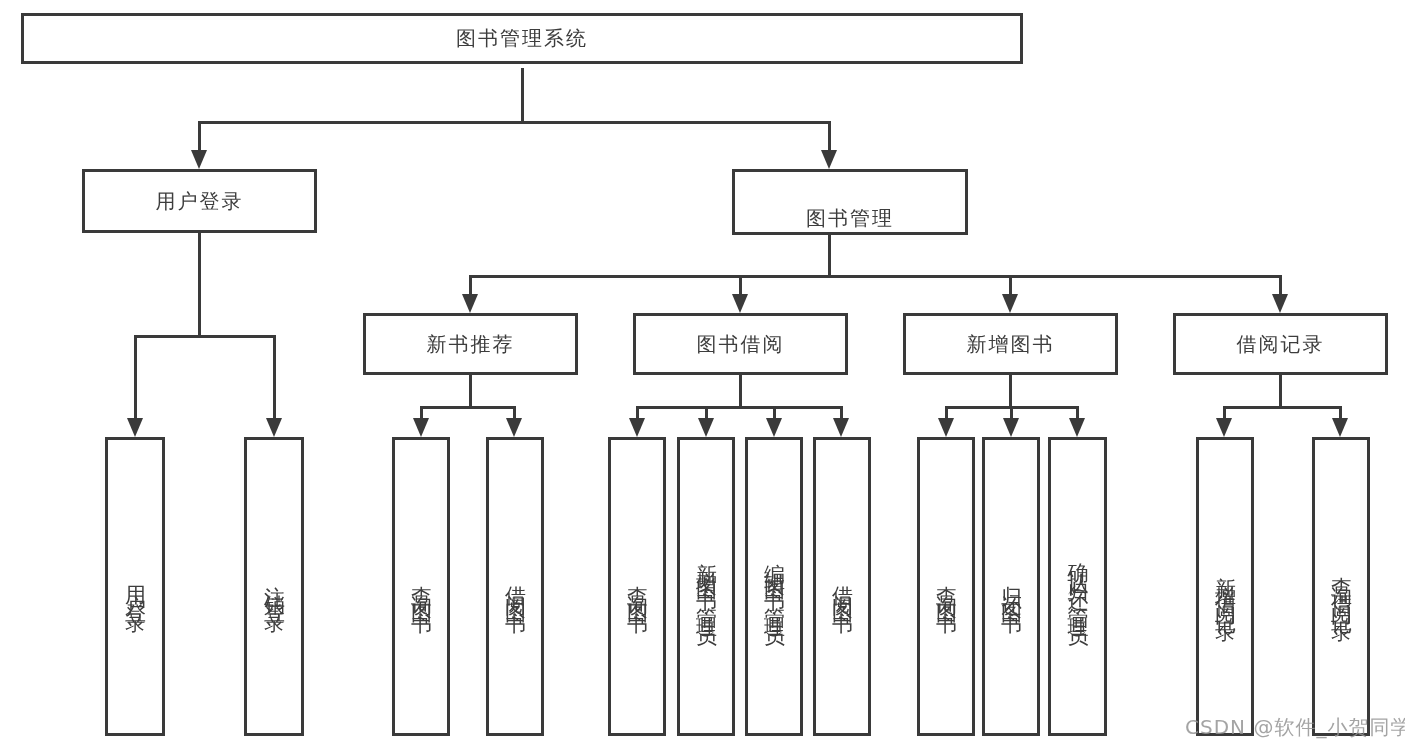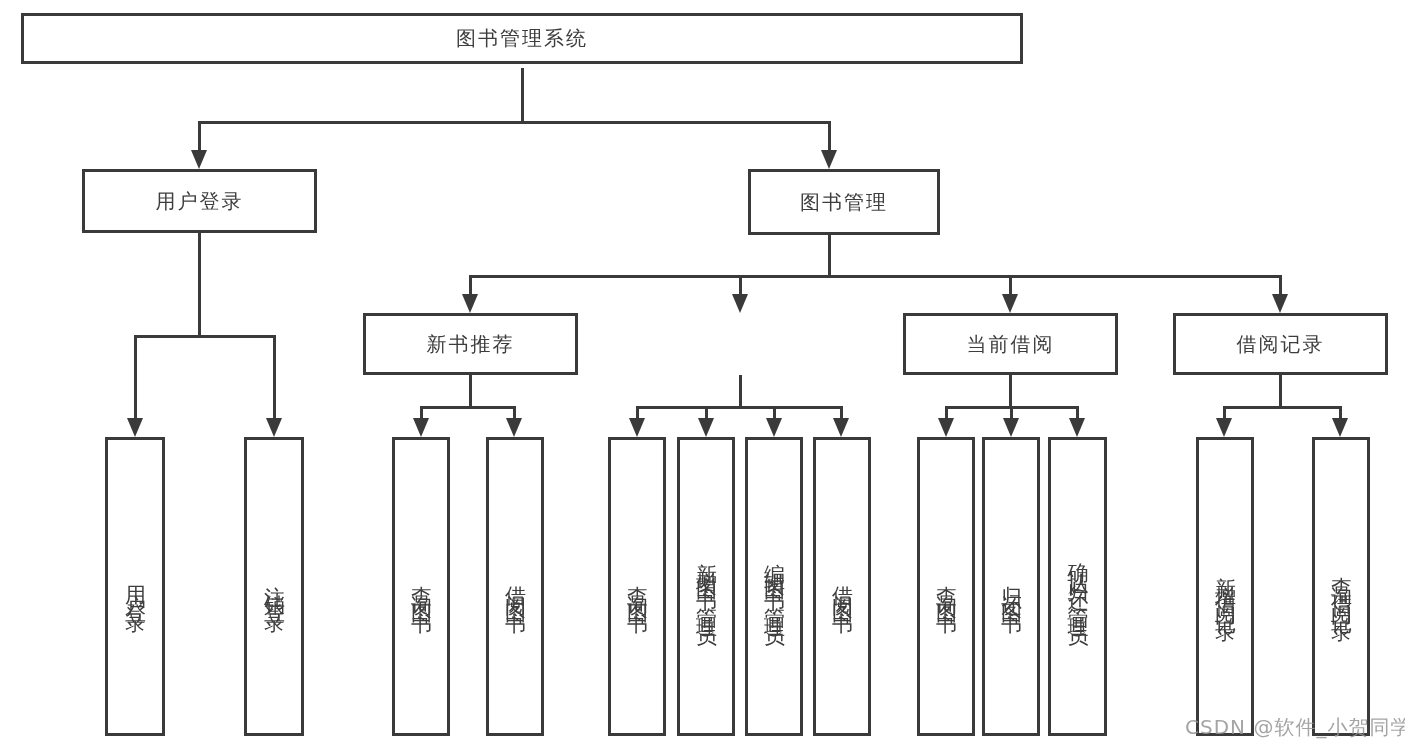--- a/index.html
+++ b/index.html
@@ -71,21 +71,21 @@
   <div class="vline" style="left:521px;top:68px;height:53px;"></div>
   <div class="hline" style="left:198px;top:121px;width:633px;"></div>
   <div class="vline" style="left:198px;top:121px;height:29px;"></div>
   <div class="arrow" style="left:191px;top:150px;"></div>
   <div class="vline" style="left:828px;top:121px;height:29px;"></div>
   <div class="arrow" style="left:821px;top:150px;"></div>
 
   <div class="box" style="left:82px;top:169px;width:235px;height:64px;">
     <span>用户登录</span>
   </div>
-  <div class="box" style="left:748px;top:169px;width:192px;height:66px;">
+  <div class="box" style="left:732px;top:169px;width:236px;height:66px;align-items:flex-end;">
     <span>图书管理</span>
   </div>
 
   <div class="vline" style="left:198px;top:233px;height:102px;"></div>
   <div class="hline" style="left:134px;top:335px;width:141px;"></div>
   <div class="vline" style="left:134px;top:335px;height:83px;"></div>
   <div class="arrow" style="left:127px;top:418px;"></div>
   <div class="vline" style="left:273px;top:335px;height:83px;"></div>
   <div class="arrow" style="left:266px;top:418px;"></div>
 
@@ -96,22 +96,25 @@
   <div class="vline" style="left:739px;top:275px;height:19px;"></div>
   <div class="arrow" style="left:732px;top:294px;"></div>
   <div class="vline" style="left:1009px;top:275px;height:19px;"></div>
   <div class="arrow" style="left:1002px;top:294px;"></div>
   <div class="vline" style="left:1279px;top:275px;height:19px;"></div>
   <div class="arrow" style="left:1272px;top:294px;"></div>
 
   <div class="box" style="left:363px;top:313px;width:215px;height:62px;">
     <span>新书推荐</span>
   </div>
+  <div class="box" style="left:633px;top:313px;width:215px;height:62px;">
+    <span>图书借阅</span>
+  </div>
   <div class="box" style="left:903px;top:313px;width:215px;height:62px;">
-    <span>当前借阅</span>
+    <span>新增图书</span>
   </div>
   <div class="box" style="left:1173px;top:313px;width:215px;height:62px;">
     <span>借阅记录</span>
   </div>
 
   <div class="vline" style="left:469px;top:375px;height:31px;"></div>
   <div class="hline" style="left:420px;top:406px;width:96px;"></div>
   <div class="vline" style="left:420px;top:406px;height:12px;"></div>
   <div class="arrow" style="left:413px;top:418px;"></div>
   <div class="vline" style="left:513px;top:406px;height:12px;"></div>

